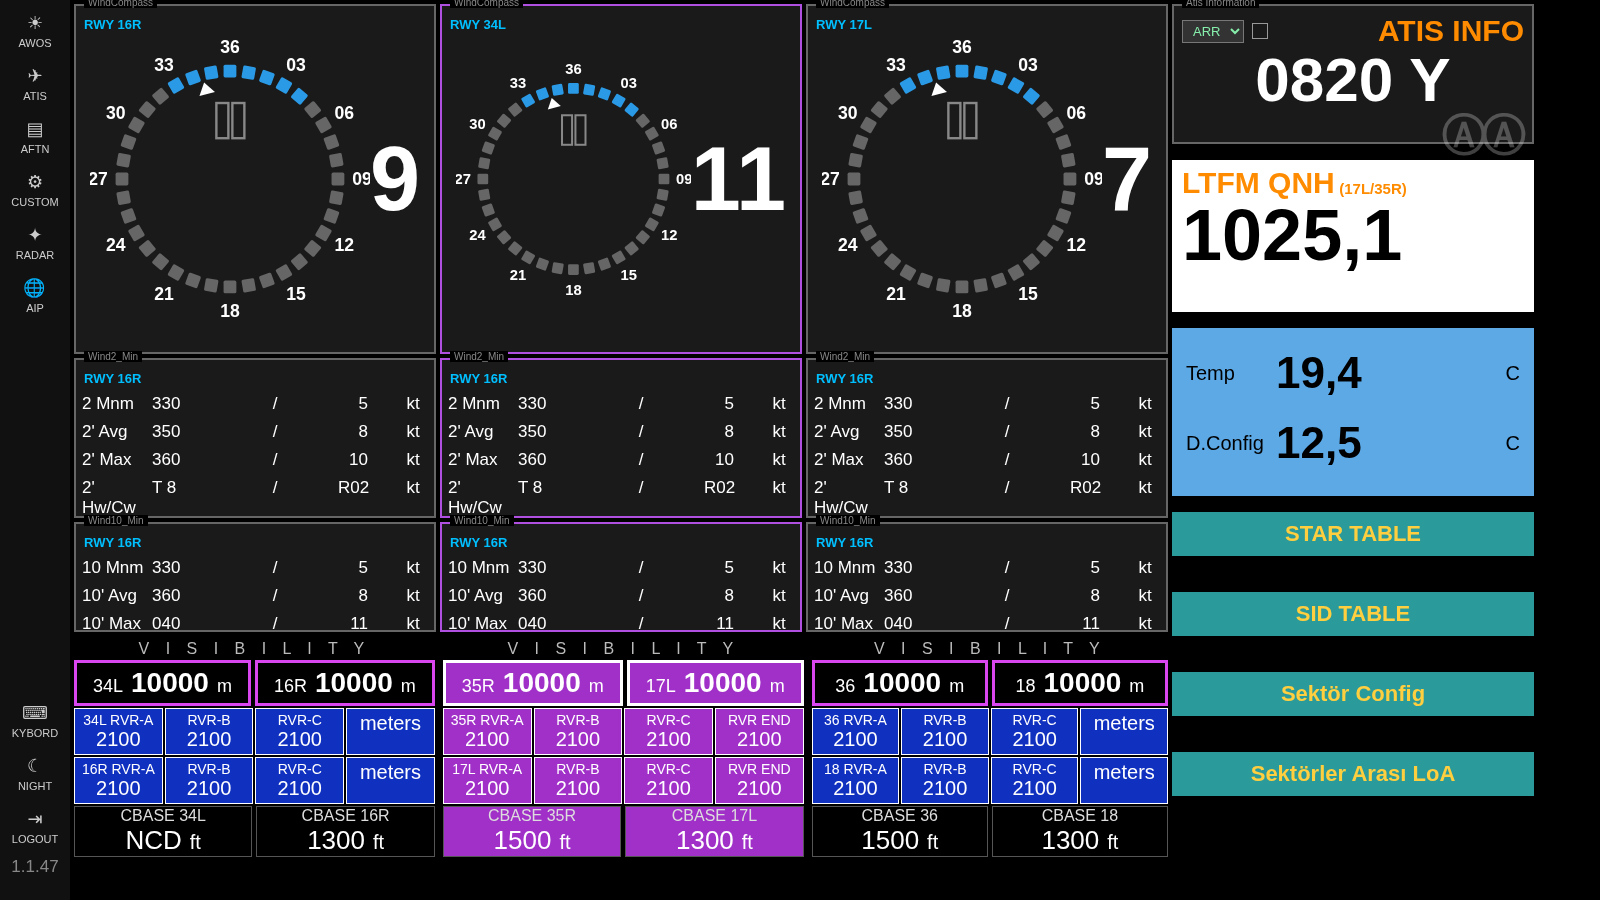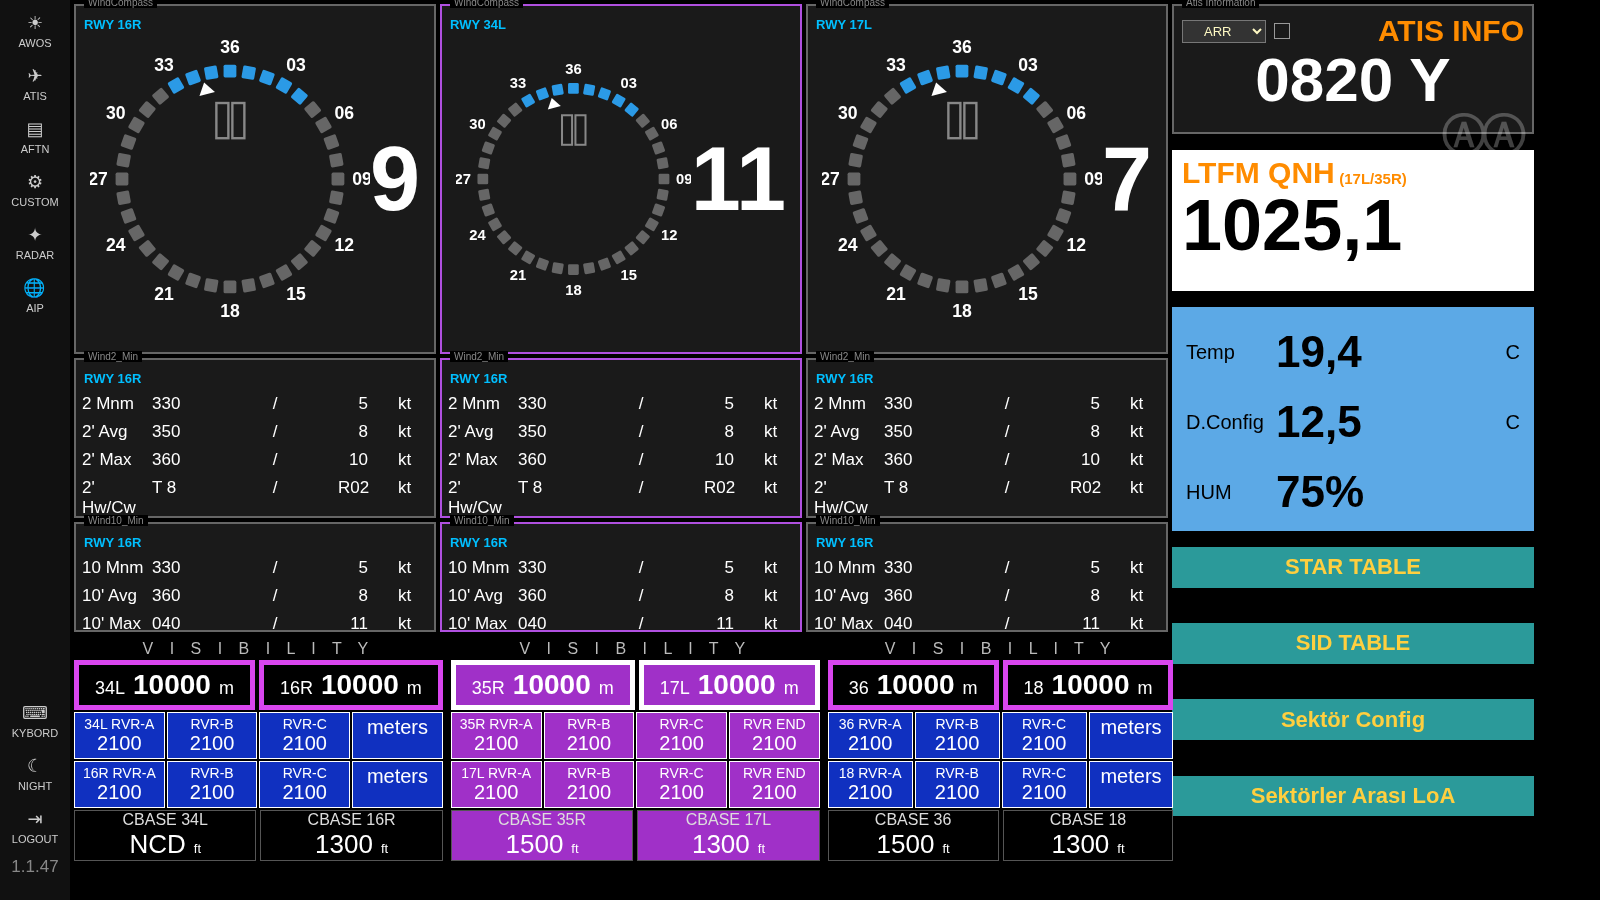--- a/index.html
+++ b/index.html
@@ -15,65 +15,65 @@
 .panel{border:2px solid #666;background:#1a1a1a;position:relative}
 .panel.purple{border-color:#b050e0}
 .panel-title{position:absolute;top:-9px;left:8px;font-size:10px;color:#888;background:#000;padding:0 4px}
 .rwy-tag{position:absolute;top:11px;left:8px;font-size:13px;font-weight:bold;color:#00bfff}
 .compass{position:absolute;inset:14px;display:flex;align-items:center;justify-content:center}
 .compass-center{font-size:90px;font-weight:bold;color:#fff}
 .wind-tbl{position:absolute;inset:18px 6px 6px 6px;font-size:17px}
 .wind-row{display:grid;grid-template-columns:70px 60px 1fr 60px 30px;padding:4px 0}
 .wind-row .sep{text-align:center}
 .wind-row .v2{text-align:right;padding-right:30px}
-.wind-row .u{text-align:left}
+.wind-row .u{text-align:center}
 
 .rcol{display:flex;flex-direction:column;gap:16px}
 .atis-box{border:2px solid #666;background:#1a1a1a;position:relative;padding:8px;height:140px}
 .atis-title{position:absolute;top:-9px;left:8px;font-size:10px;color:#888;background:#000;padding:0 4px}
 .atis-head{display:flex;align-items:center;gap:8px}
-.atis-sel{background:#333;border:1px solid #777;color:#fef9c3;font-size:13px;padding:2px 17px}
+.atis-sel{background:#333;border:1px solid #777;color:#86efac;font-size:13px;padding:2px 6px}
 .atis-chk{width:16px;height:16px;border:1px solid #999}
 .atis-label{font-size:30px;font-weight:bold;color:#ff8c00;flex:1;text-align:right}
 .atis-val{font-size:62px;font-weight:bold;text-align:center;margin-top:-4px}
 .logo{position:absolute;right:10px;top:100px;font-size:44px;font-weight:bold;letter-spacing:-4px;opacity:.25}
 .qnh-box{background:#fff;color:#000;padding:6px 10px;height:152px}
 .qnh-lbl{font-size:30px;font-weight:bold;color:#ff8c00}
 .qnh-sub{font-size:15px;font-weight:bold;color:#ff8c00;vertical-align:middle}
 .qnh-val{font-size:72px;font-weight:bold;margin-top:-6px}
-.env-box{background:#5ca9e6;color:#000;padding:10px 14px;height:224px}
+.env-box{background:#5ca9e6;color:#000;padding:10px 14px;height:168px}
 .env-row{display:flex;align-items:center;padding:10px 0}
 .env-lbl{font-size:20px;width:90px}
 .env-val{font-size:44px;font-weight:bold;flex:1}
 .env-unit{font-size:20px;padding-left:8px}
 .btn-teal{background:#2b9a9a;color:#ffcf3f;font-size:22px;font-weight:bold;display:flex;align-items:center;justify-content:center;height:44px;cursor:pointer}
 
 .vis-wrap{display:grid;grid-template-columns:1fr 1fr 1fr;gap:8px;grid-column:1/4;grid-row:4}
 .vis-col{display:flex;flex-direction:column;gap:2px}
 .vis-col.purple .rvr{background:#a030c8;border-color:#fff}
 .vis-col.blue .rvr{background:#1030c0;border-color:#fff}
 .vis-head{color:#bbb;font-size:16px;letter-spacing:6px;text-align:center;padding-top:4px}
 .vis-row{display:flex;gap:4px}
-.vis-cell{flex:1;background:#000;border:5px solid #d946ef;display:flex;align-items:baseline;justify-content:center;gap:8px;padding:4px 16px}
+.vis-cell{flex:1;background:#000;border:3px solid #d946ef;display:flex;align-items:baseline;justify-content:center;gap:8px;padding:4px 16px}
 .vis-cell.purple{background:#a030c8;border-color:#fff}
 .vis-name{font-size:18px}
 .vis-val{font-size:28px;font-weight:bold}
 .vis-unit{font-size:18px}
 .rvr-row{display:flex;gap:2px}
 .rvr{flex:1;border:1px solid #999;text-align:center;padding:3px 0;font-size:14px}
 .rvr .v{font-size:20px}
 .rvr.blue{background:#1030c0}
 .rvr.purple{background:#a030c8}
 .rvr.gray{background:#222}
 .cbase-row{display:flex;gap:4px}
 .cbase{flex:1;border:1px solid #555;text-align:center;padding:0 0}
 .cbase.purple{background:#a030c8}
 .cbase .lbl{font-size:16px;color:#ddd}
 .cbase .v{font-size:26px}
-.cbase .u{font-size:13px;margin-left:8px}
+.cbase .u{font-size:20px;margin-left:8px}
 
 .tick{fill:#666}
 .tick.blue{fill:#2b9ae6}
 .arrow{fill:#fff}
 .rwy-rect{fill:none;stroke:#888;stroke-width:3}
 </style>
 </head>
 <body>
 
 <div class="root">

